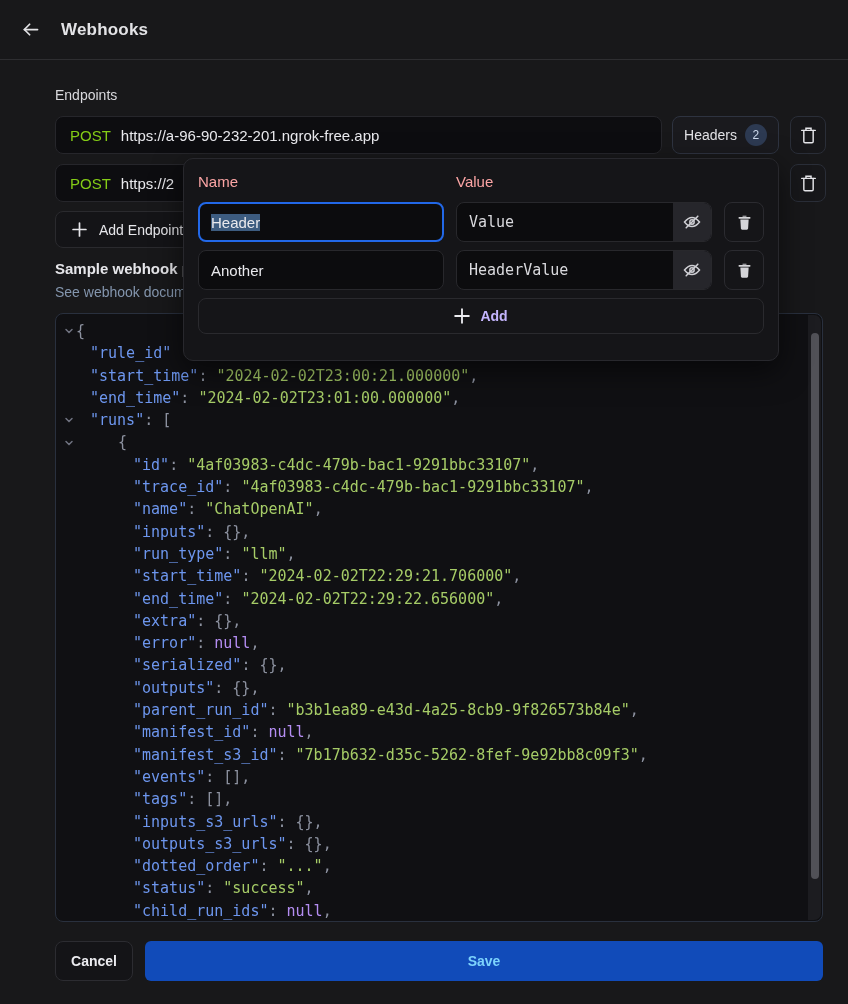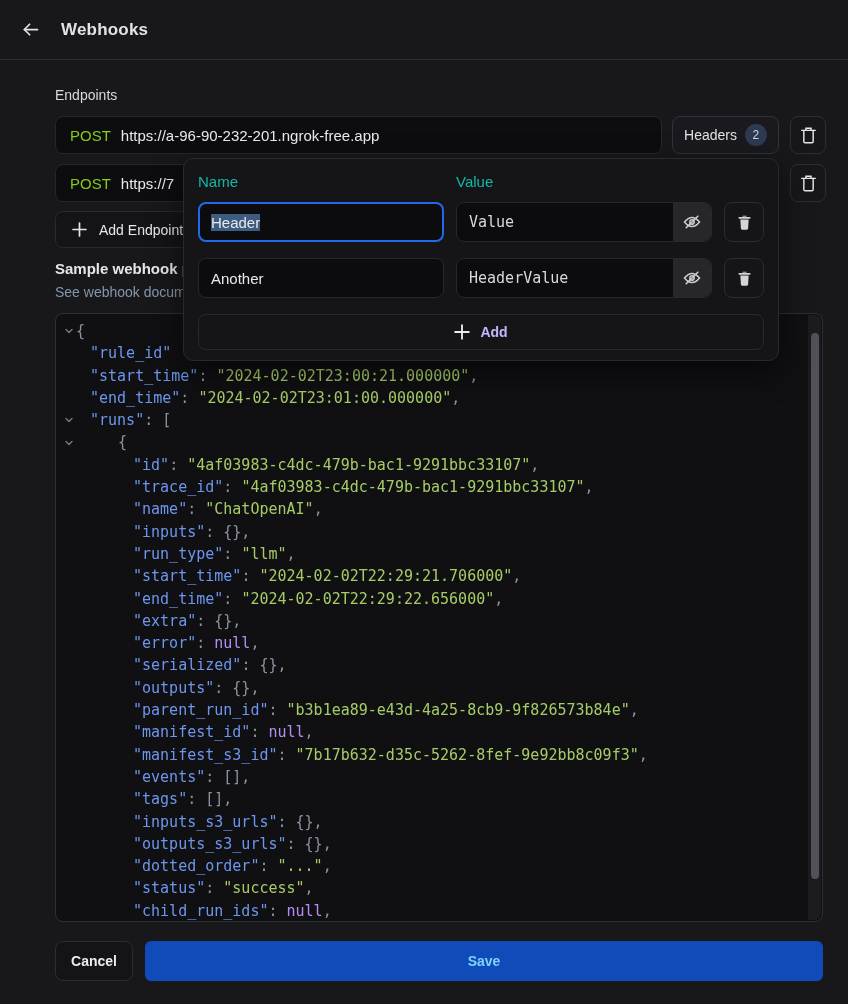--- a/index.html
+++ b/index.html
@@ -86,23 +86,23 @@
     color:#7dd3fc; font-size:14px; font-weight:700; cursor:pointer;
     font-family:"Liberation Sans", sans-serif;
   }
 
   
   .popover {
     position:absolute; left:183px; top:158px; width:596px; height:203px;
     background:#151518; border:1px solid #28282d; border-radius:10px;
     box-shadow:0 10px 30px rgba(0,0,0,.55); z-index:50; padding:14px;
   }
-  .popover-labels { display:flex; font-size:15px; color:#14b8a6; margin-bottom:12px; }
+  .popover-labels { display:flex; font-size:15px; color:#fca5a5; margin-bottom:12px; }
   .popover-labels .lbl-name { width:258px; }
-  .popover-row { display:flex; gap:12px; margin-bottom:16px; align-items:center; }
+  .popover-row { display:flex; gap:12px; margin-bottom:8px; align-items:center; }
   .kv-input {
     height:40px; background:#0c0c0e; border:1px solid #28282c; border-radius:8px;
     display:flex; align-items:center; padding:0 12px; position:relative;
   }
   .kv-name { width:246px; font-size:15px; color:#e9e9ed; }
   .kv-name.focused { border:2px solid #2268e8; padding:0 11px; }
   .kv-name .sel { background:#3d5c80; }
   .kv-value { width:256px; font-family:"DejaVu Sans Mono", monospace; font-size:15px; color:#d9d9dd; padding-right:44px; }
   .eye-btn {
     position:absolute; right:0; top:0; width:38px; height:38px;
@@ -157,21 +157,21 @@
             <line x1="2" y1="5" x2="18" y2="5"></line>
             <path d="M4.5 5 L4.5 18 Q4.5 19.5 6 19.5 L14 19.5 Q15.5 19.5 15.5 18 L15.5 5"></path>
           </svg>
       </span>
     </button>
   </div>
 
   <div class="endpoint-row r1">
     <div class="endpoint-input">
       <span class="method">POST</span>
-      <span class="url">https://7</span>
+      <span class="url">https://2</span>
     </div>
     <button class="headers-btn">
       <span>Headers</span>
     </button>
     <button class="icon-btn">
       <span>
         <svg width="17" height="19" viewBox="0 0 20 22" fill="none" stroke="#e6e6ea" stroke-width="1.7" stroke-linecap="round">
             <path d="M7 4.5 L7 2.5 L13 2.5 L13 4.5"></path>
             <line x1="2" y1="5" x2="18" y2="5"></line>
             <path d="M4.5 5 L4.5 18 Q4.5 19.5 6 19.5 L14 19.5 Q15.5 19.5 15.5 18 L15.5 5"></path>

